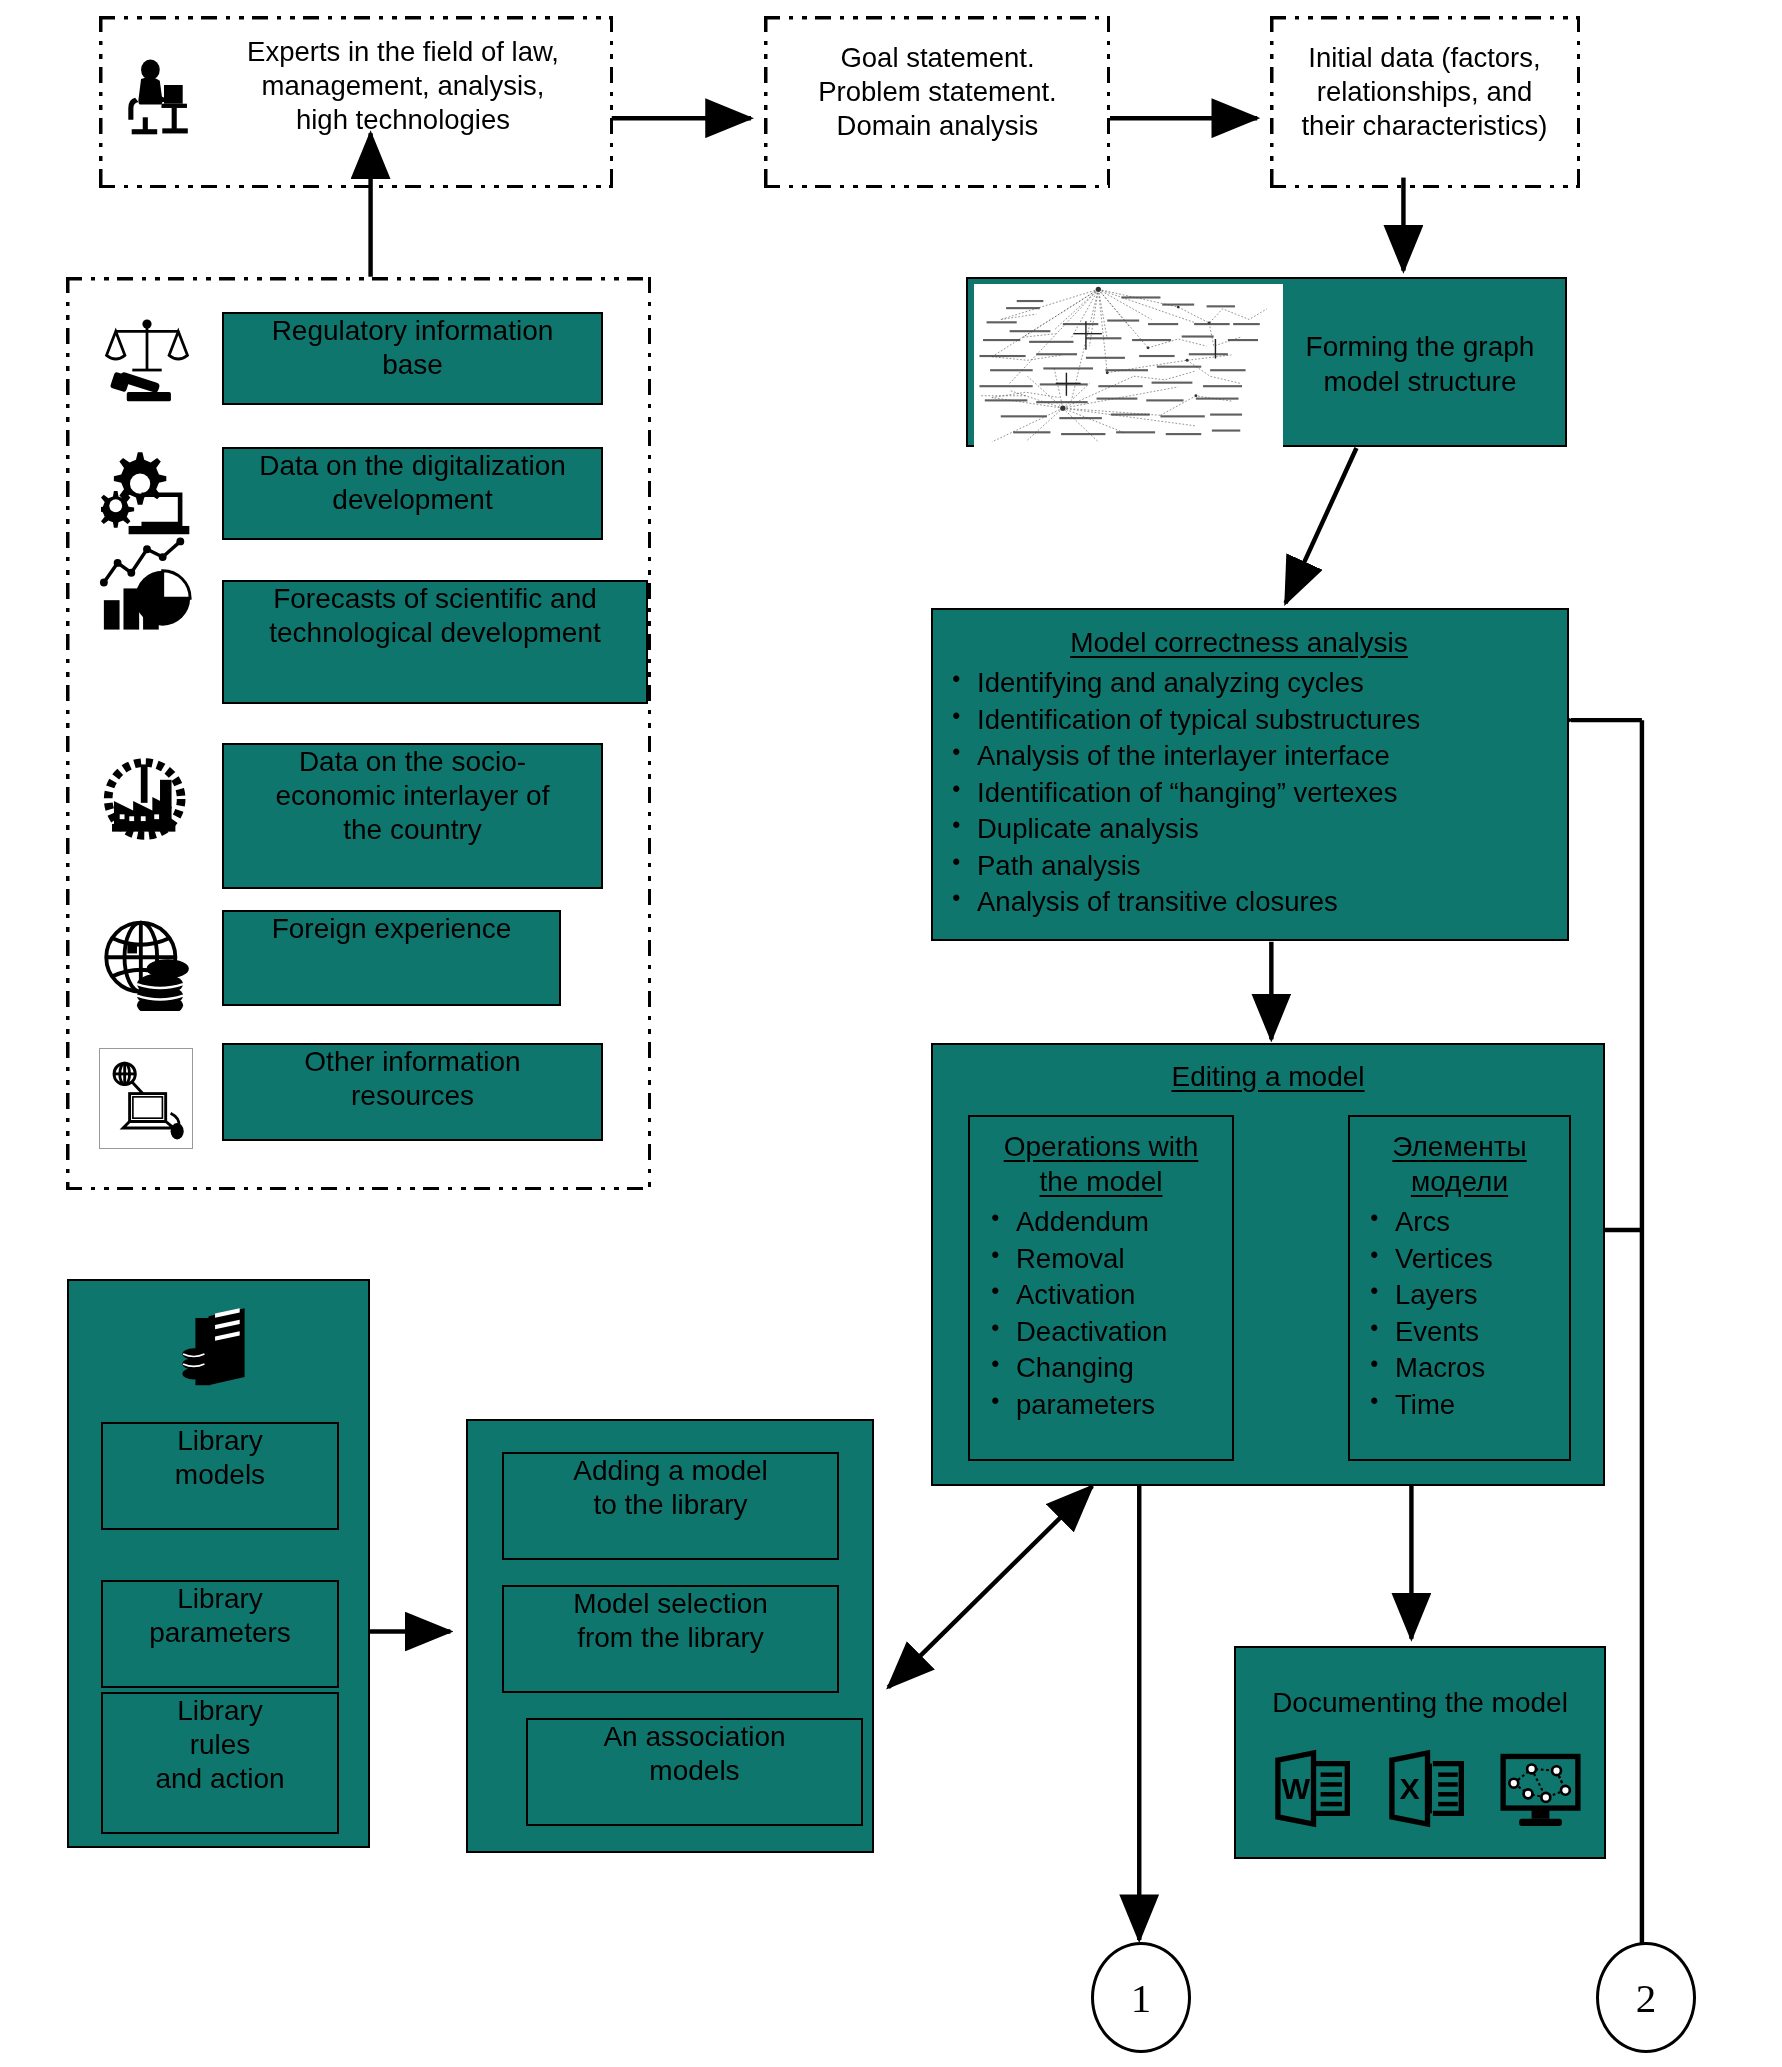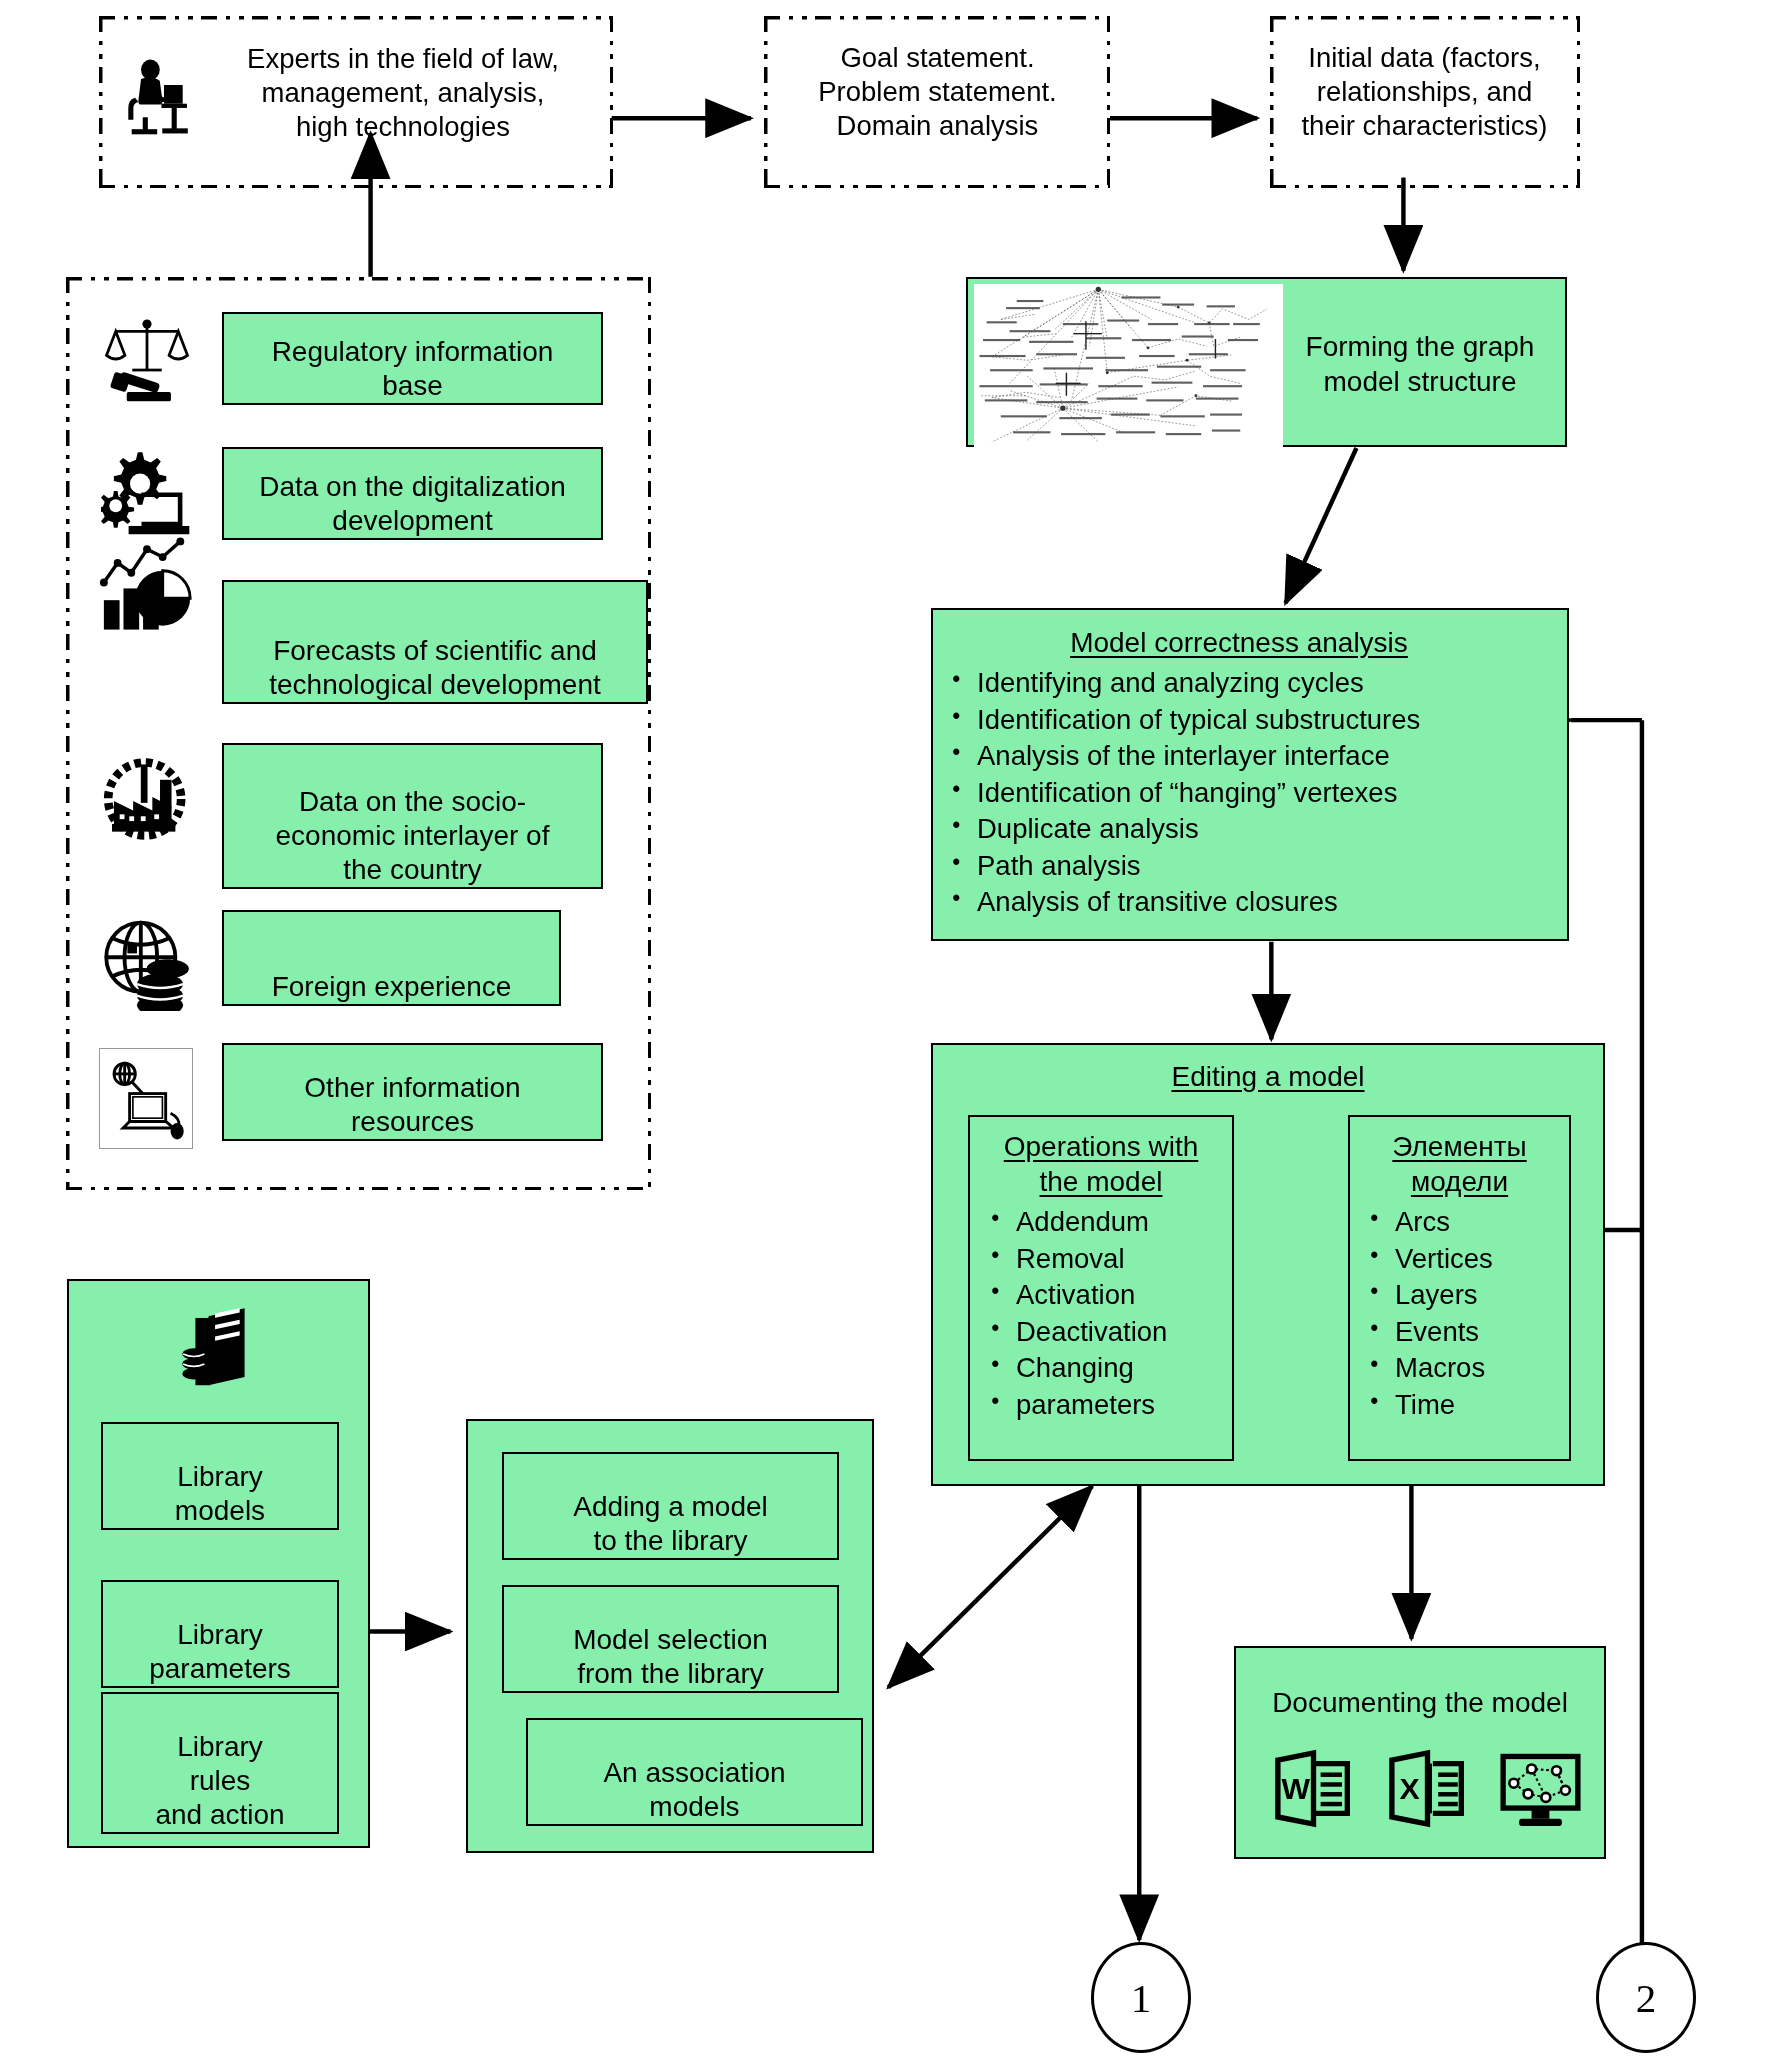--- a/index.html
+++ b/index.html
@@ -11,23 +11,23 @@
     position:relative;
     width:1782px;
     height:2068px;
     background:#fff;
     overflow:hidden;
   }
   .box{
     position:absolute;
     box-sizing:border-box;
     border:2.7px solid #000;
-    background:#86efac;
+    background:#0f766e;
     display:flex;
-    align-items:flex-end;
+    align-items:flex-start;
     justify-content:center;
     text-align:center;
     line-height:1.22;
   }
   
   .dashdotborder{
     position:absolute;
     box-sizing:border-box;
     border:none;
     background:
@@ -133,21 +133,21 @@
         <rect x="35" y="78" width="6" height="16"></rect>
         <rect x="22" y="92" width="30" height="6"></rect>
         <rect x="60" y="40" width="22" height="22"></rect>
         <rect x="57" y="62" width="30" height="5"></rect>
         <rect x="69" y="67" width="6" height="26"></rect>
         <rect x="58" y="91" width="30" height="6"></rect>
         <path d="M52 52 q10 2 14 8 l-16 0 z"></path>
       </g>
     </svg>
   </div>
-  <div class="txt t30" style="left:206px;top:42px;width:394px;text-align:center;">
+  <div class="txt t30" style="left:206px;top:35px;width:394px;text-align:center;">
     <div>Experts in the field of law,</div>
     <div>management, analysis,</div>
     <div>high technologies</div>
   </div>
 
   <div class="dashdotborder" style="left:764px;top:16px;width:346px;height:172px;"></div>
   <div class="txt t30" style="left:768px;top:41px;width:339px;">
     <div>Goal statement.</div>
     <div>Problem statement.</div>
     <div>Domain analysis</div>

